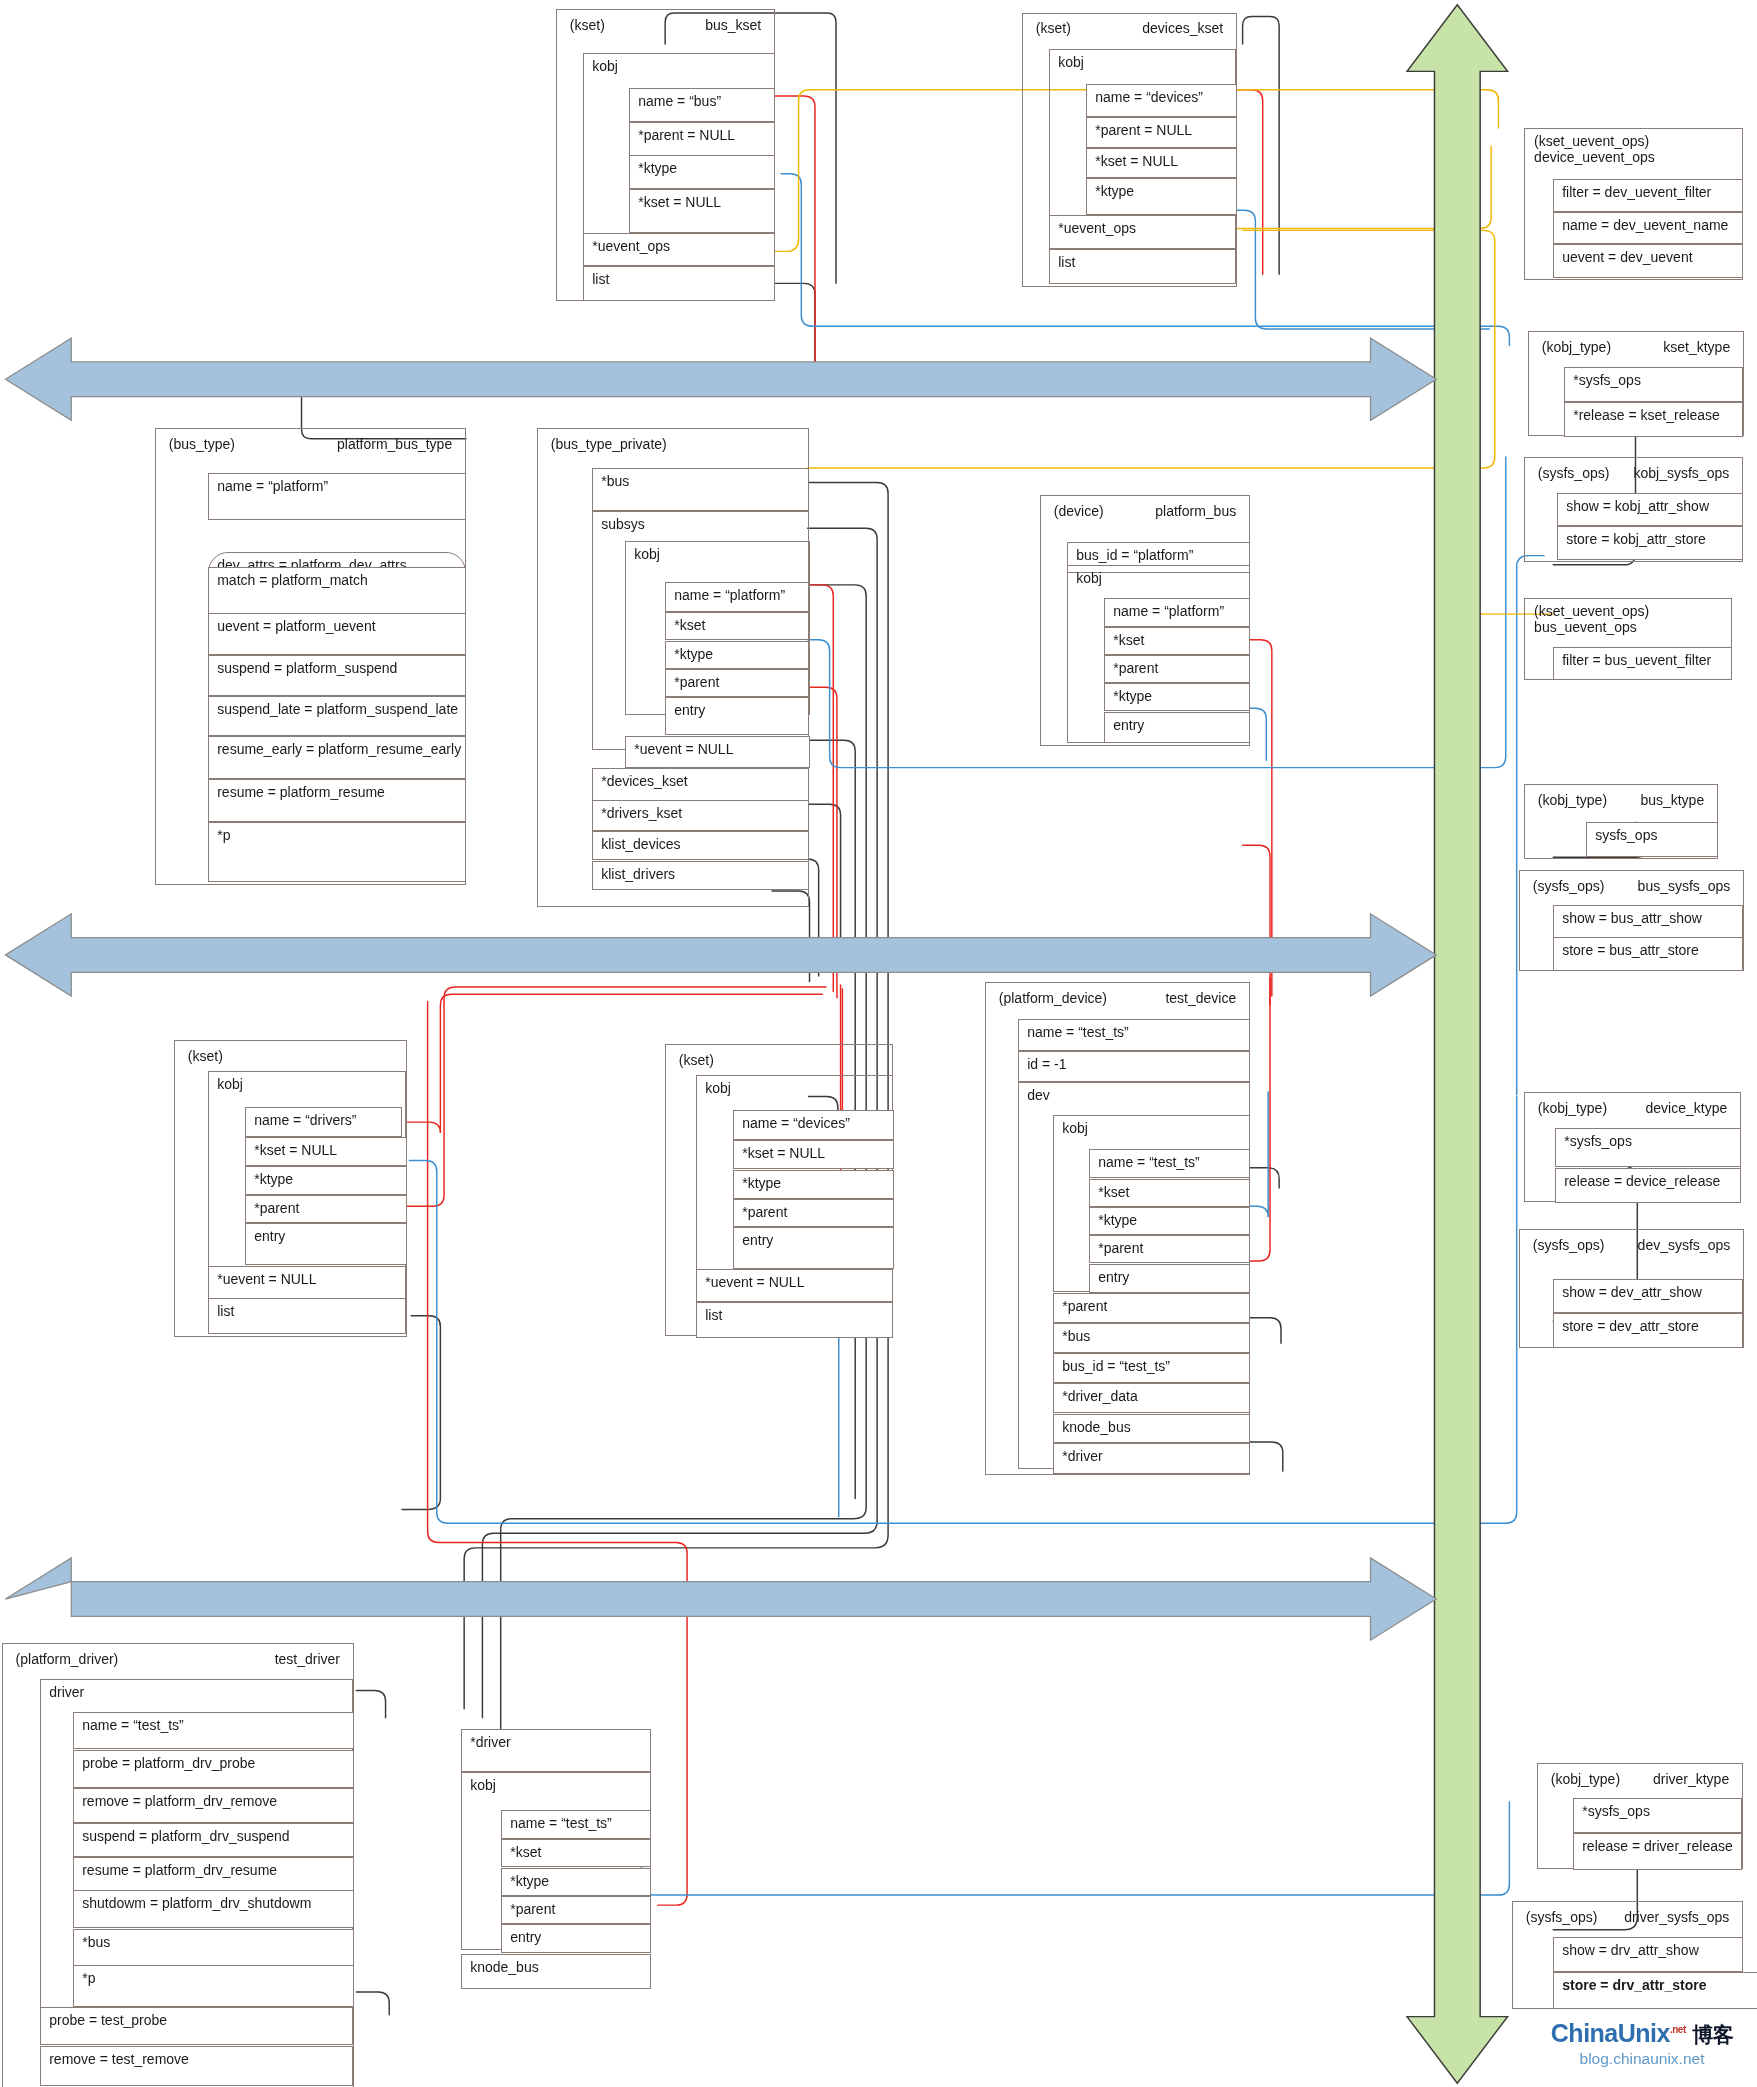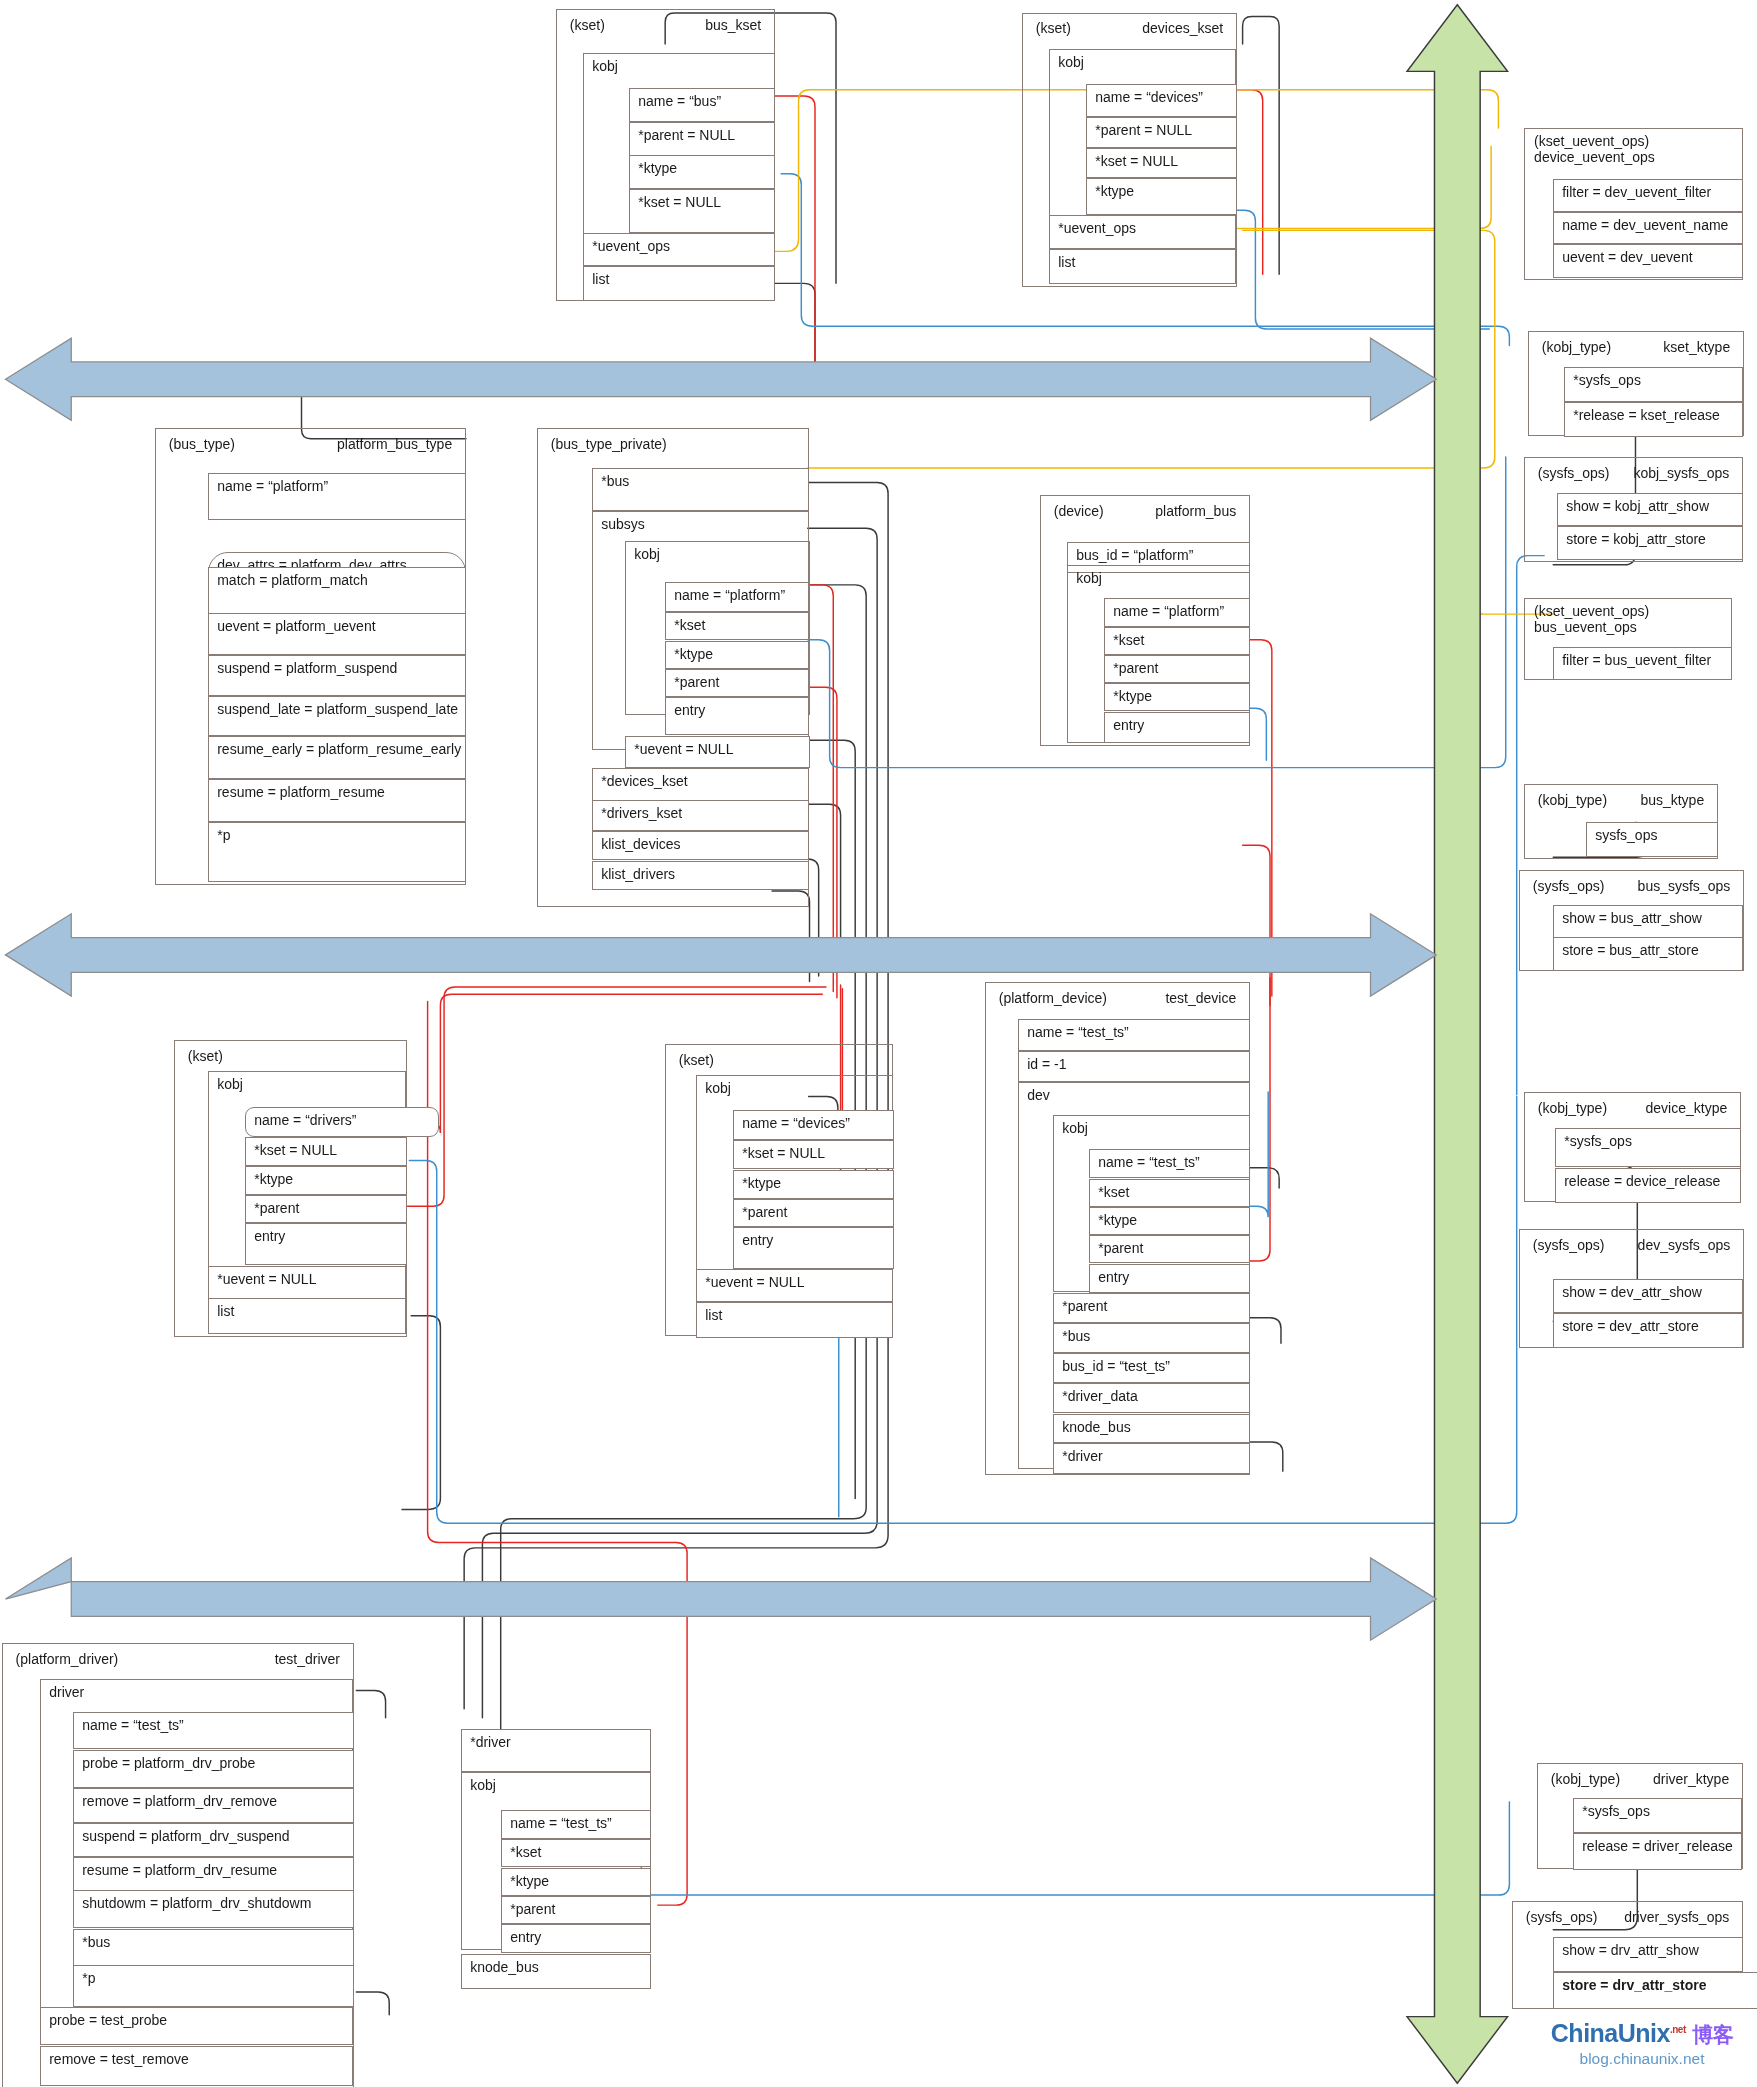--- a/index.html
+++ b/index.html
@@ -12,21 +12,21 @@
   .hdr .l{flex:0 0 auto;}
   .hdr .r{margin-left:auto;}
   .hdr2{position:absolute;left:0;right:0;top:0;padding:3.7px 9.1px;box-sizing:border-box;
         font-size:14px;color:#1a1a1a;line-height:1.18;}
   .row{position:absolute;box-sizing:border-box;border:1.2px solid #8a7d78;
        font-size:14px;color:#1a1a1a;padding:3.7px 8.2px;white-space:nowrap;background:#fff;}
   .grp{position:absolute;box-sizing:border-box;border:1.2px solid #8a7d78;background:transparent;}
   .grplbl{position:absolute;left:8.2px;top:3.7px;font-size:14px;color:#1a1a1a;white-space:nowrap;}
   .wm{position:absolute;text-align:center;font-size:13.7px;}
   .wm .t1{font-size:25px;font-weight:bold;color:#2f6fb0;letter-spacing:-0.5px;}
-  .wm .t1 .cn{color:#8b5cf6;font-weight:bold;font-size:21px;}
+  .wm .t1 .cn{color:#0f172a;font-weight:bold;font-size:21px;}
   .wm .t2{font-size:15.5px;color:#5f98c8;margin-top:0.9px;}
   .wm .sup{font-size:10px;color:#c0392b;vertical-align:super;}
 </style>
 </head>
 <body>
 
 <div id="canvas">
 
   <svg class="wires" viewBox="0 0 1923 2285">
     <g fill="none" stroke-width="1.6" stroke-linecap="round">
@@ -252,21 +252,21 @@
   <div class="row" style="left:1553px;top:937px;width:190px;height:34px;">store = bus_attr_store</div>
 
   <div class="box" style="left:174px;top:1040px;width:233px;height:297px;">
     <div class="hdr">
       <span class="l">(kset)</span>
     </div>
   </div>
   <div class="grp" style="left:208px;top:1071px;width:198px;height:230px;">
     <span class="grplbl">kobj</span>
   </div>
-  <div class="row" style="left:245px;top:1107px;width:194px;height:30px;border-radius:9px;">name =  “drivers”</div>
+  <div class="row" style="left:245px;top:1107px;width:157px;height:30px;">name =  “drivers”</div>
   <div class="row" style="left:245px;top:1137px;width:162px;height:29px;">*kset = NULL</div>
   <div class="row" style="left:245px;top:1166px;width:162px;height:29px;">*ktype</div>
   <div class="row" style="left:245px;top:1195px;width:162px;height:28px;">*parent</div>
   <div class="row" style="left:245px;top:1223px;width:162px;height:42px;">entry</div>
   <div class="row" style="left:208px;top:1266px;width:198px;height:33px;">*uevent = NULL</div>
   <div class="row" style="left:208px;top:1298px;width:198px;height:36px;">list</div>
 
   <div class="box" style="left:665px;top:1044px;width:228px;height:292px;">
     <div class="hdr">
       <span class="l">(kset)</span>

